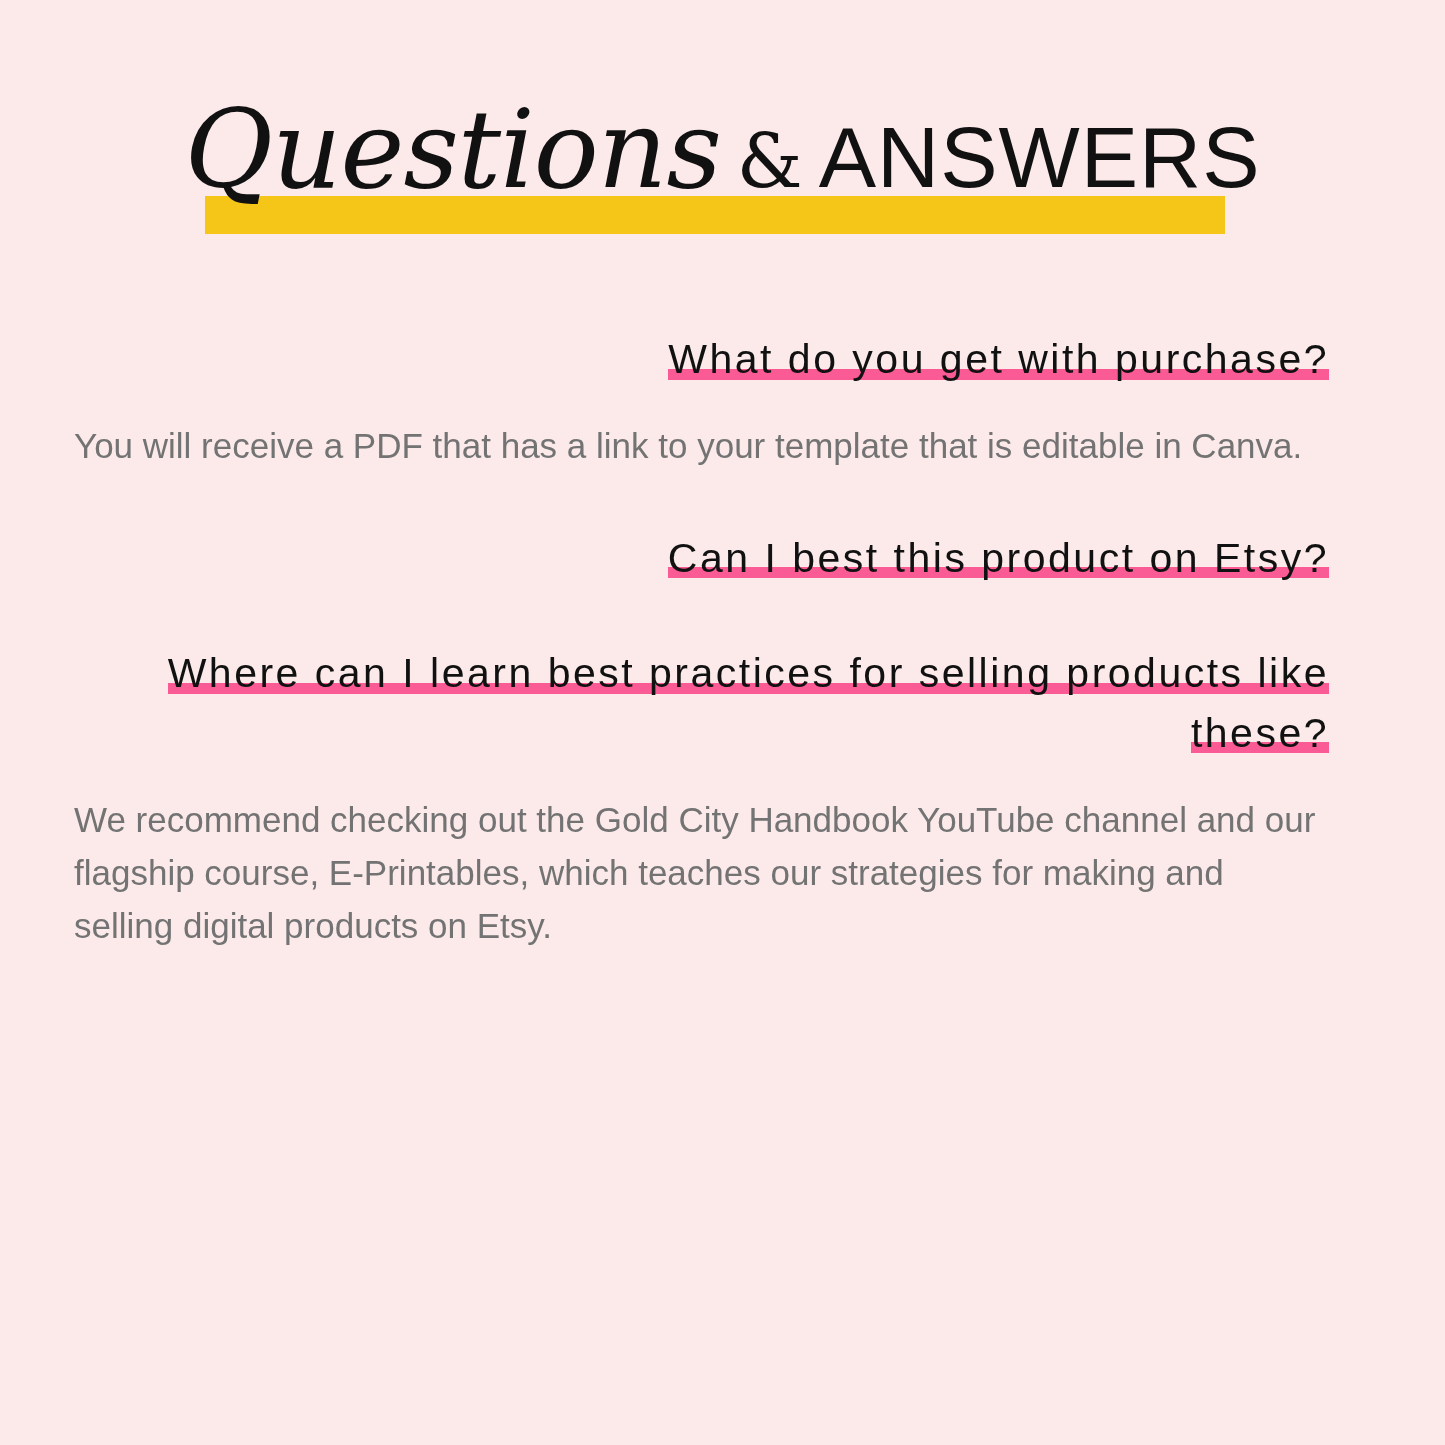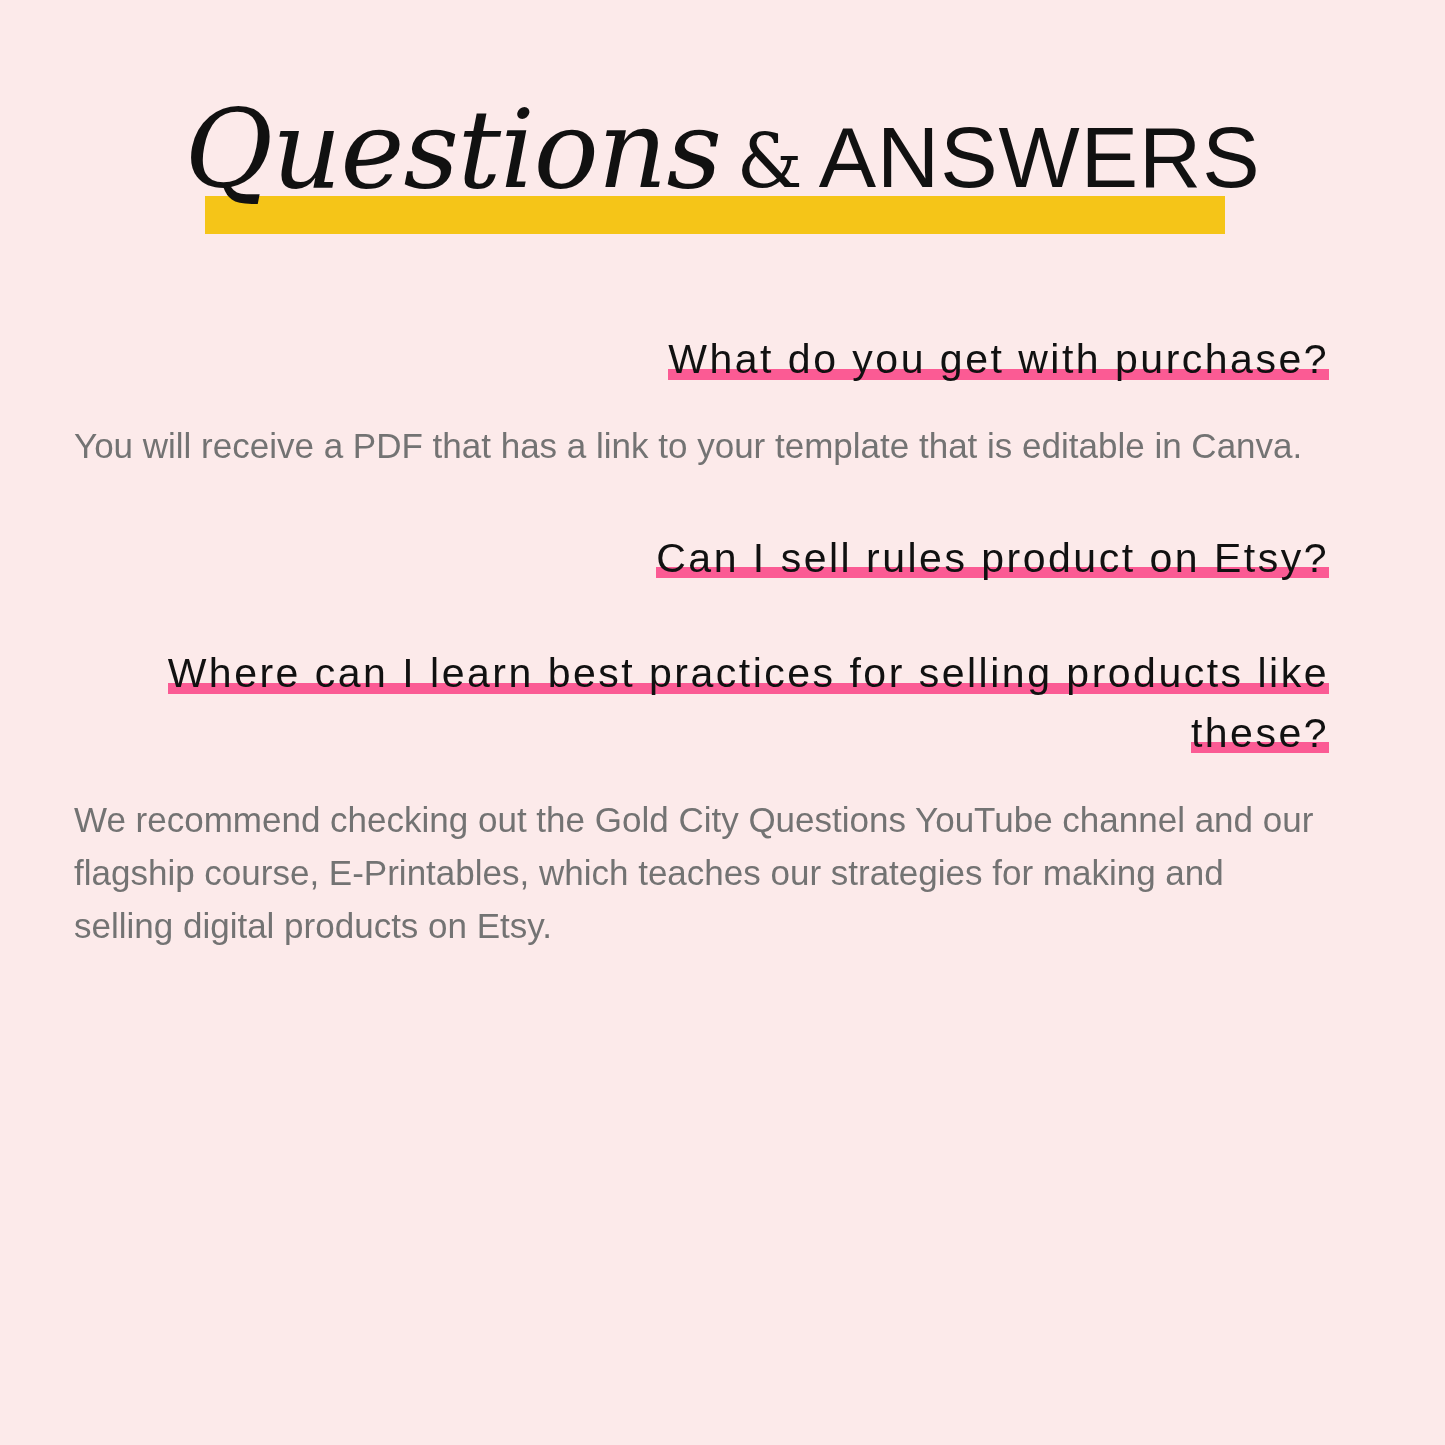--- a/index.html
+++ b/index.html
@@ -126,25 +126,25 @@
 
     <div class="faq-item">
       <div class="q-wrap">
         <span class="question">What do you get with purchase?</span>
       </div>
       <p class="answer">You will receive a PDF that has a link to your template that is editable in Canva.</p>
     </div>
 
     <div class="faq-item">
       <div class="q-wrap">
-        <span class="question">Can I sell rules product on Etsy?</span>
+        <span class="question">Can I best this product on Etsy?</span>
       </div>
     </div>
 
     <div class="faq-item">
       <div class="q-wrap">
         <span class="question">Where can I learn best practices for selling products like these?</span>
       </div>
-      <p class="answer">We recommend checking out the Gold City Questions YouTube channel and our flagship course, E-Printables, which teaches our strategies for making and selling digital products on Etsy.</p>
+      <p class="answer">We recommend checking out the Gold City Handbook YouTube channel and our flagship course, E-Printables, which teaches our strategies for making and selling digital products on Etsy.</p>
     </div>
 
   </div>
 </div>
 
 </body></html>

